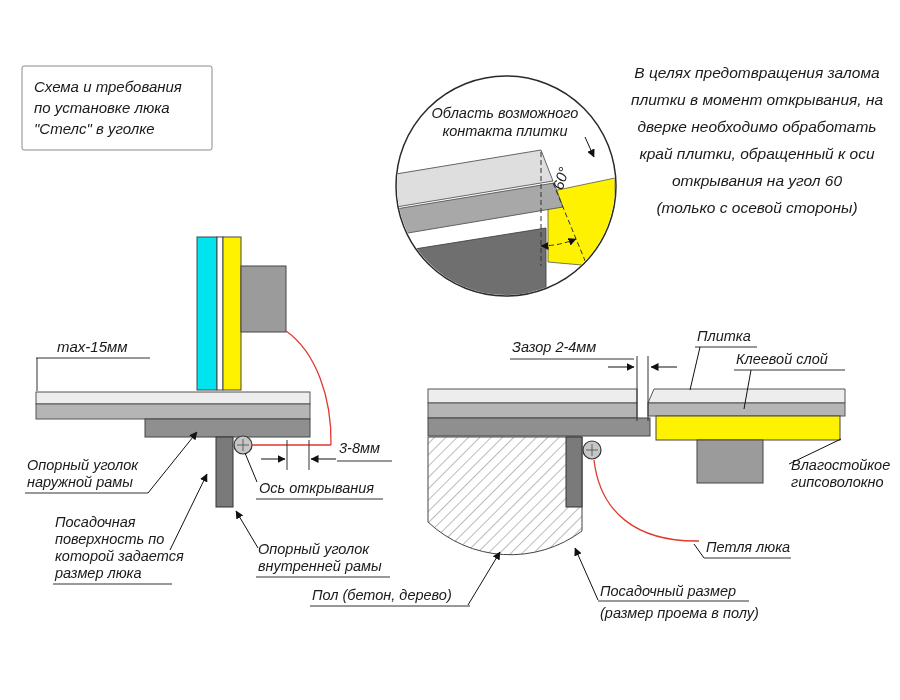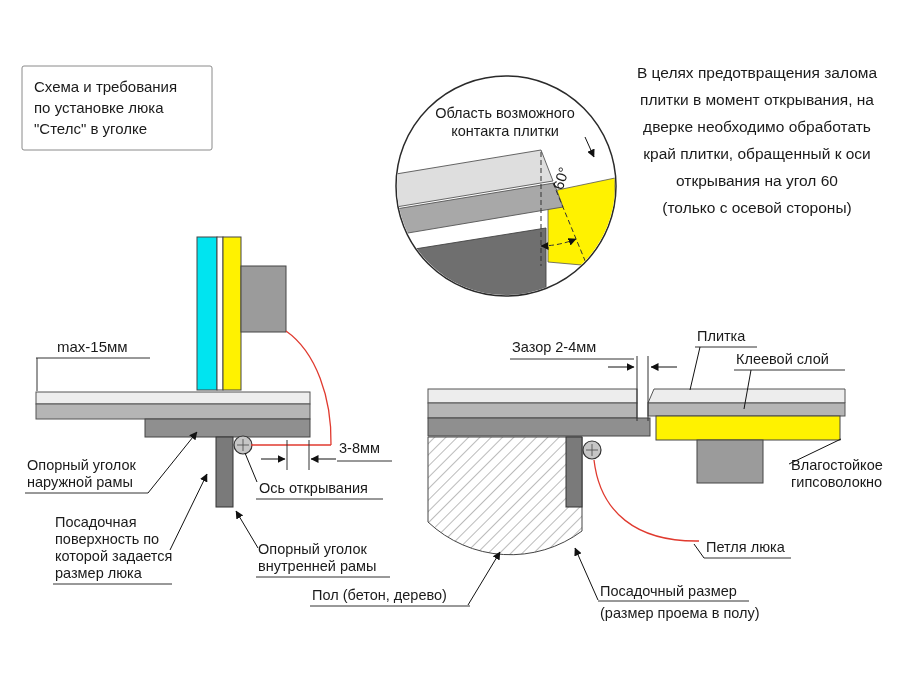--- a/index.html
+++ b/index.html
@@ -1,16 +1,16 @@
 <!DOCTYPE html>
 <html><head>
 <meta charset="utf-8">
 <style>
   html,body{margin:0;padding:0;background:#ffffff;}
-  .stage{position:relative;width:900px;height:700px;background:#fff;overflow:hidden;}
+  .stage{position:relative;width:900px;height:700px;background:#fff;overflow:hidden;font-style:italic;}
   .stage svg{position:absolute;left:0;top:0;}
   text{font-family:"Liberation Sans","DejaVu Sans",sans-serif;fill:#1a1a1a;}
   .fs15{font-size:15px;}
   .fs15n{font-size:15.5px;}
   .fs14{font-size:14.5px;}
   .thin{stroke:#333;stroke-width:1;}
   .leader{stroke:#111;stroke-width:1;fill:none;}
   .dash{stroke:#333;stroke-width:1;fill:none;stroke-dasharray:5 3;}
 </style>
 </head>

